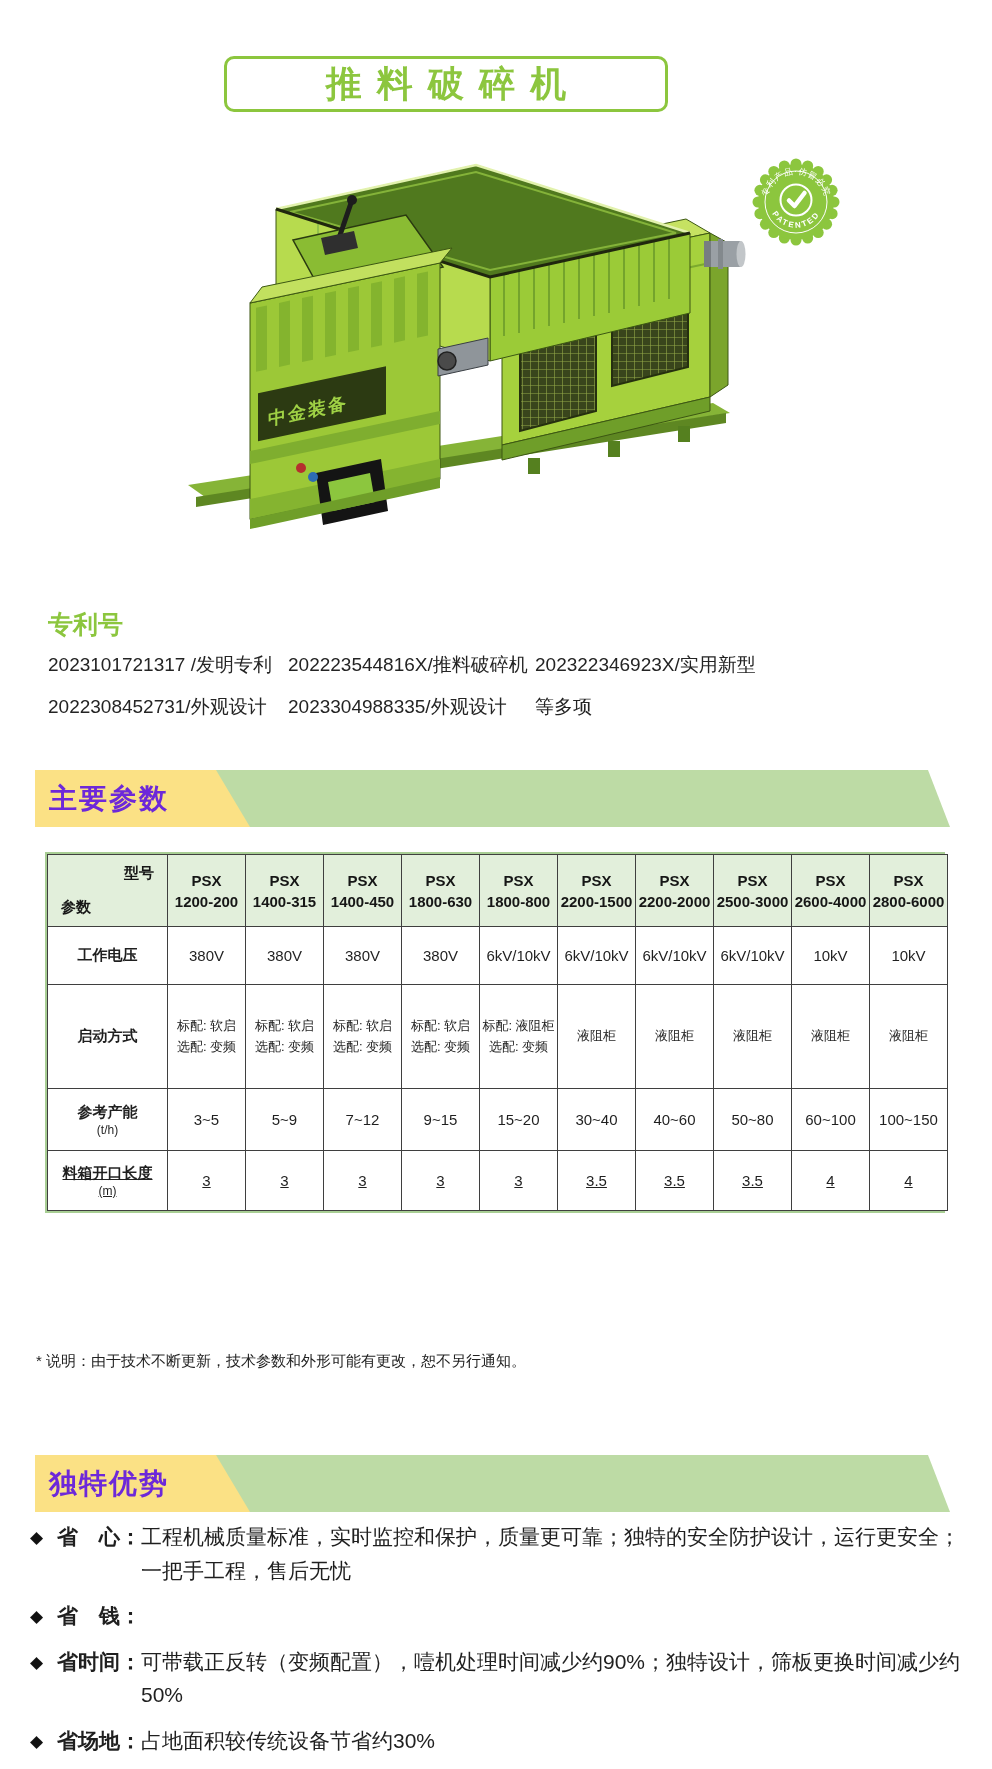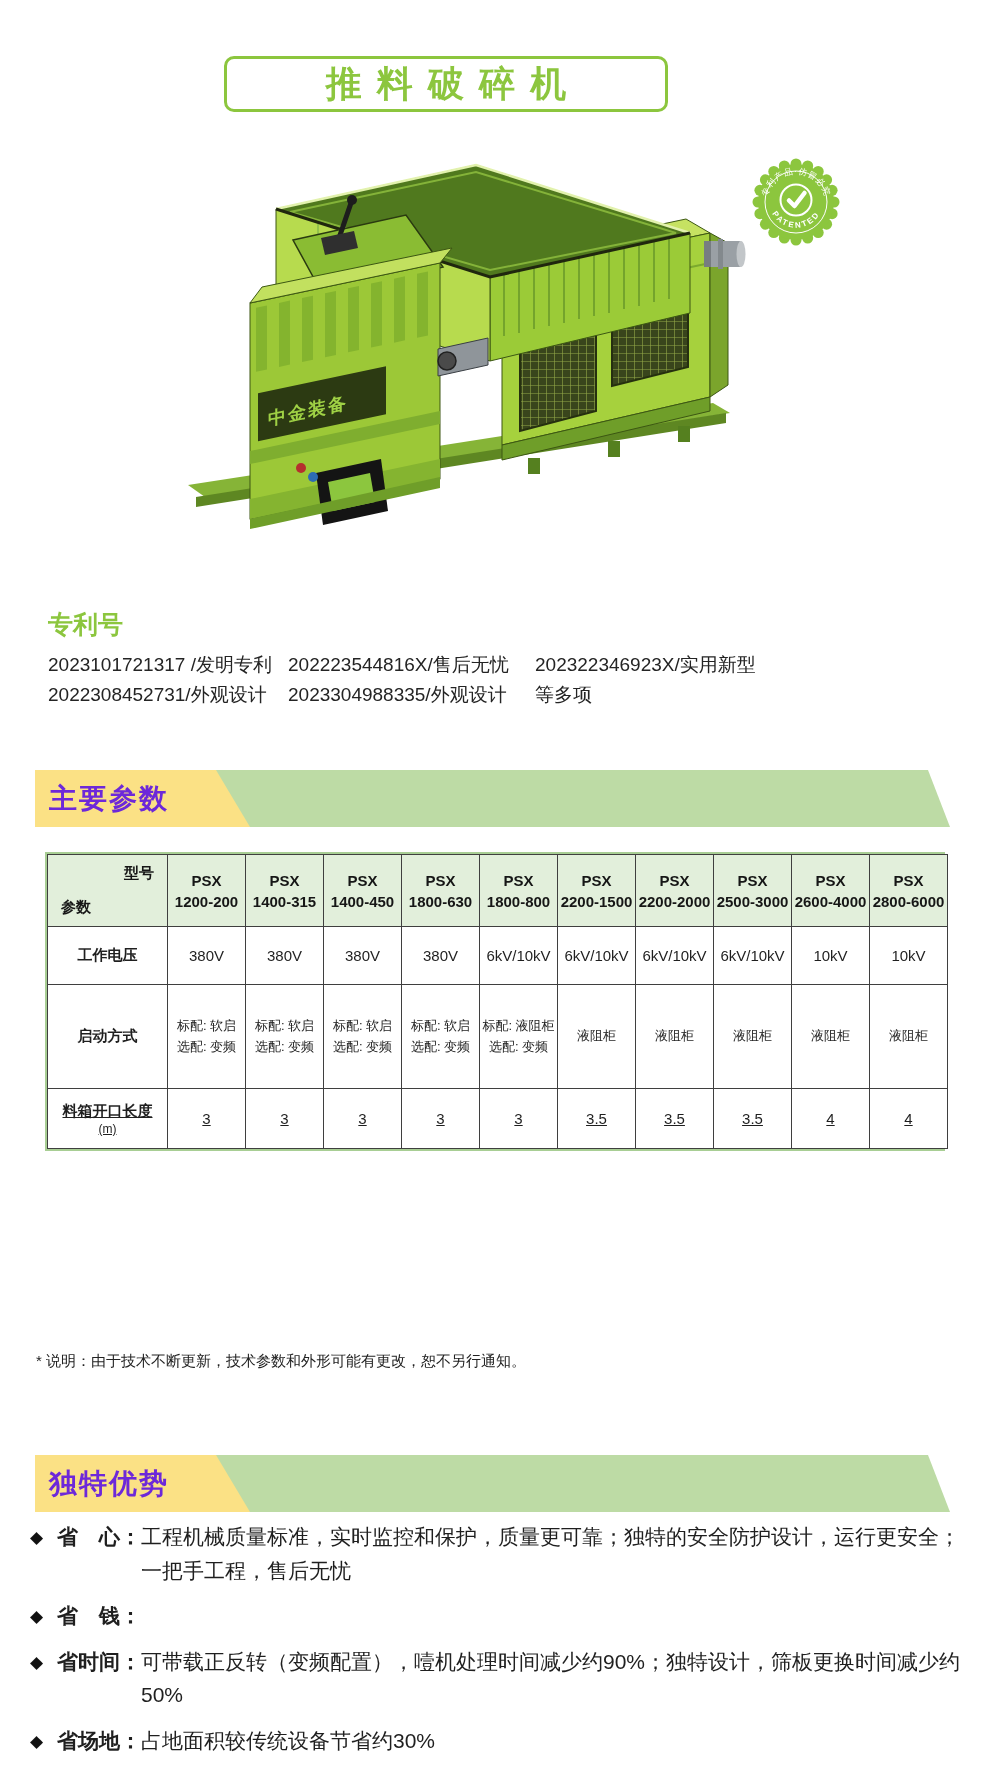--- a/index.html
+++ b/index.html
@@ -28,21 +28,21 @@
   
   .hero-svg{position:absolute;left:138px;top:145px;width:610px;height:385px;}
   .badge-svg{position:absolute;left:752px;top:158px;width:88px;height:88px;}
   
   .patents-heading{
     position:absolute;left:48px;top:608px;
     font-size:25px;font-weight:bold;color:var(--green);
   }
   .patents-grid{
     position:absolute;left:48px;top:652px;width:912px;
-    display:grid;grid-template-columns:240px 247px 1fr;row-gap:4px;
+    display:grid;grid-template-columns:240px 247px 1fr;row-gap:16px;
     font-size:19px;color:#242424;
   }
   
   .section-banner{position:absolute;left:35px;width:915px;height:57px;}
   .section-banner .bg{
     position:absolute;inset:0;background:var(--banner-green);
     clip-path:polygon(0 0, calc(100% - 22px) 0, 100% 100%, 0 100%);
   }
   .section-banner .label{
     position:absolute;left:0;top:0;width:215px;height:100%;
@@ -237,21 +237,21 @@
   <text font-size="8" font-weight="bold" fill="#FFFFFF" letter-spacing="2">
     <textPath href="#arcBot" startOffset="50%" text-anchor="middle">PATENTED</textPath>
   </text>
   <circle cx="44" cy="42" r="15.5" fill="none" stroke="#FFFFFF" stroke-width="2"></circle>
   <path d="M 37,42.5 L 42.5,48 L 52.5,35" fill="none" stroke="#FFFFFF" stroke-width="4.5" stroke-linecap="round" stroke-linejoin="round"></path>
 </svg>
 
 <div class="patents-heading">专利号</div>
 <div class="patents-grid">
   <span>2023101721317 /发明专利</span>
-  <span>202223544816X/售后无忧</span>
+  <span>202223544816X/推料破碎机</span>
   <span>202322346923X/实用新型</span>
   <span>2022308452731/外观设计</span>
   <span>2023304988335/外观设计</span>
   <span>等多项</span>
 </div>
 
 <div class="section-banner banner-params">
   <div class="bg"></div>
   <div class="label">主要参数</div>
 </div>
@@ -345,20 +345,36 @@
           <td>
             <div>标配: 液阻柜</div>
             <div>选配: 变频</div>
           </td>
           <td>液阻柜</td>
           <td>液阻柜</td>
           <td>液阻柜</td>
           <td>液阻柜</td>
           <td>液阻柜</td>
         </tr>
+        <tr class="r3">
+          <th class="row-label">
+            <div>参考产能</div>
+            <div class="unit">(t/h)</div>
+          </th>
+          <td>3~5</td>
+          <td>5~9</td>
+          <td>7~12</td>
+          <td>9~15</td>
+          <td>15~20</td>
+          <td>30~40</td>
+          <td>40~60</td>
+          <td>50~80</td>
+          <td>60~100</td>
+          <td>100~150</td>
+        </tr>
         <tr class="r5">
           <th class="row-label">
             <div>料箱开口长度</div>
             <div class="unit">(m)</div>
           </th>
           <td>3</td>
           <td>3</td>
           <td>3</td>
           <td>3</td>
           <td>3</td>

